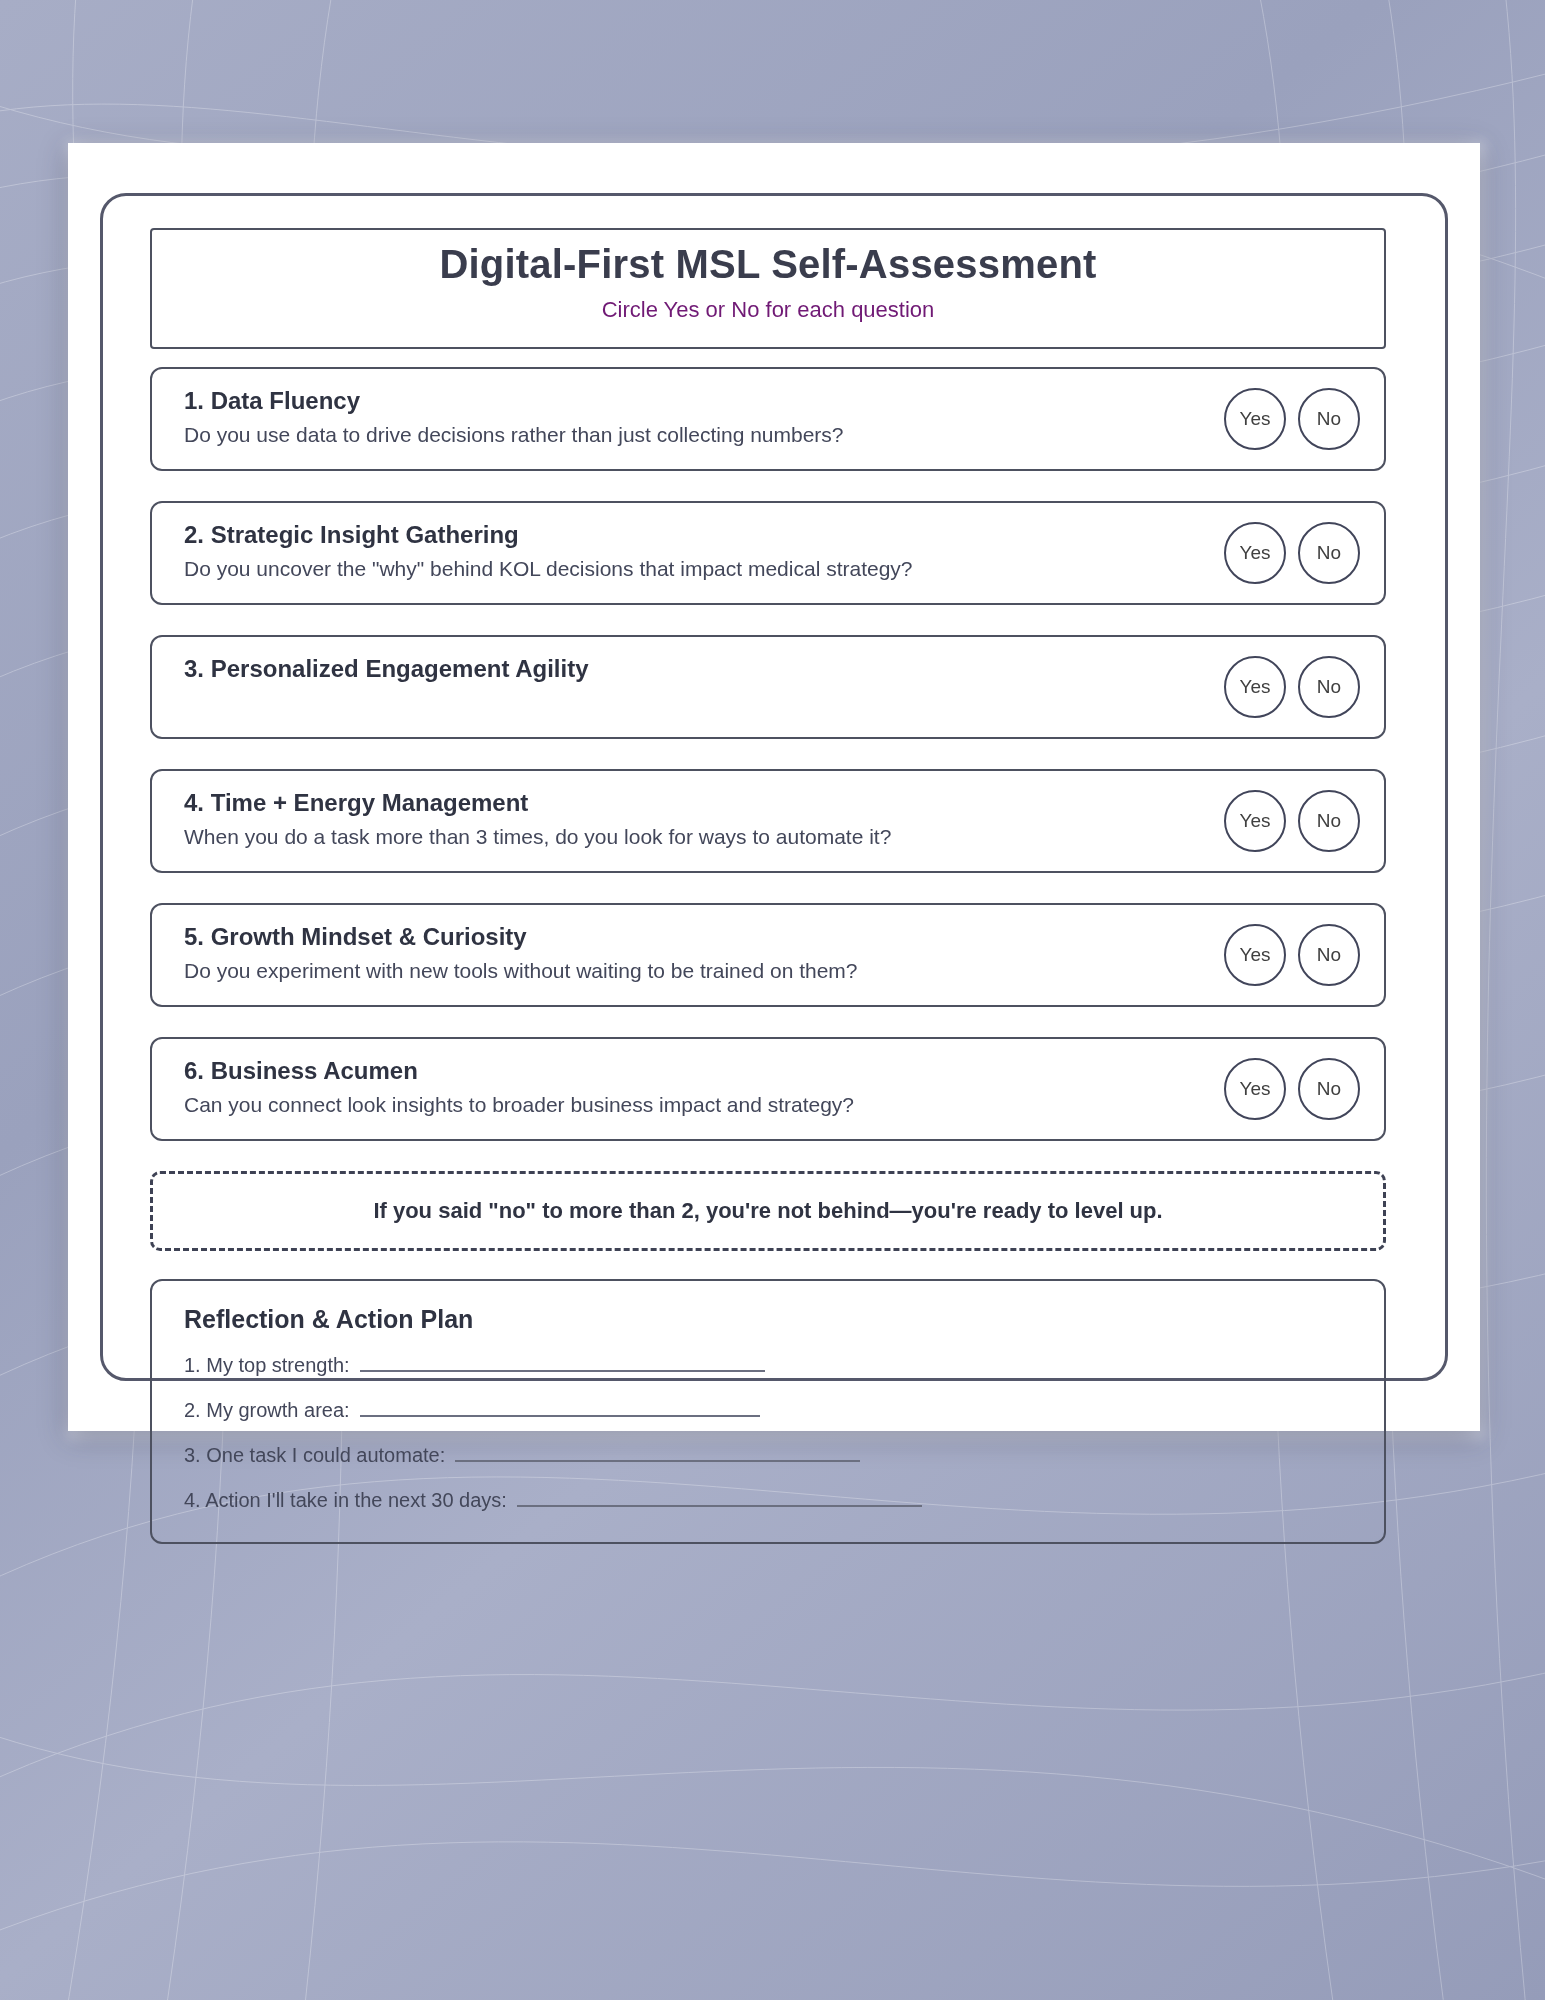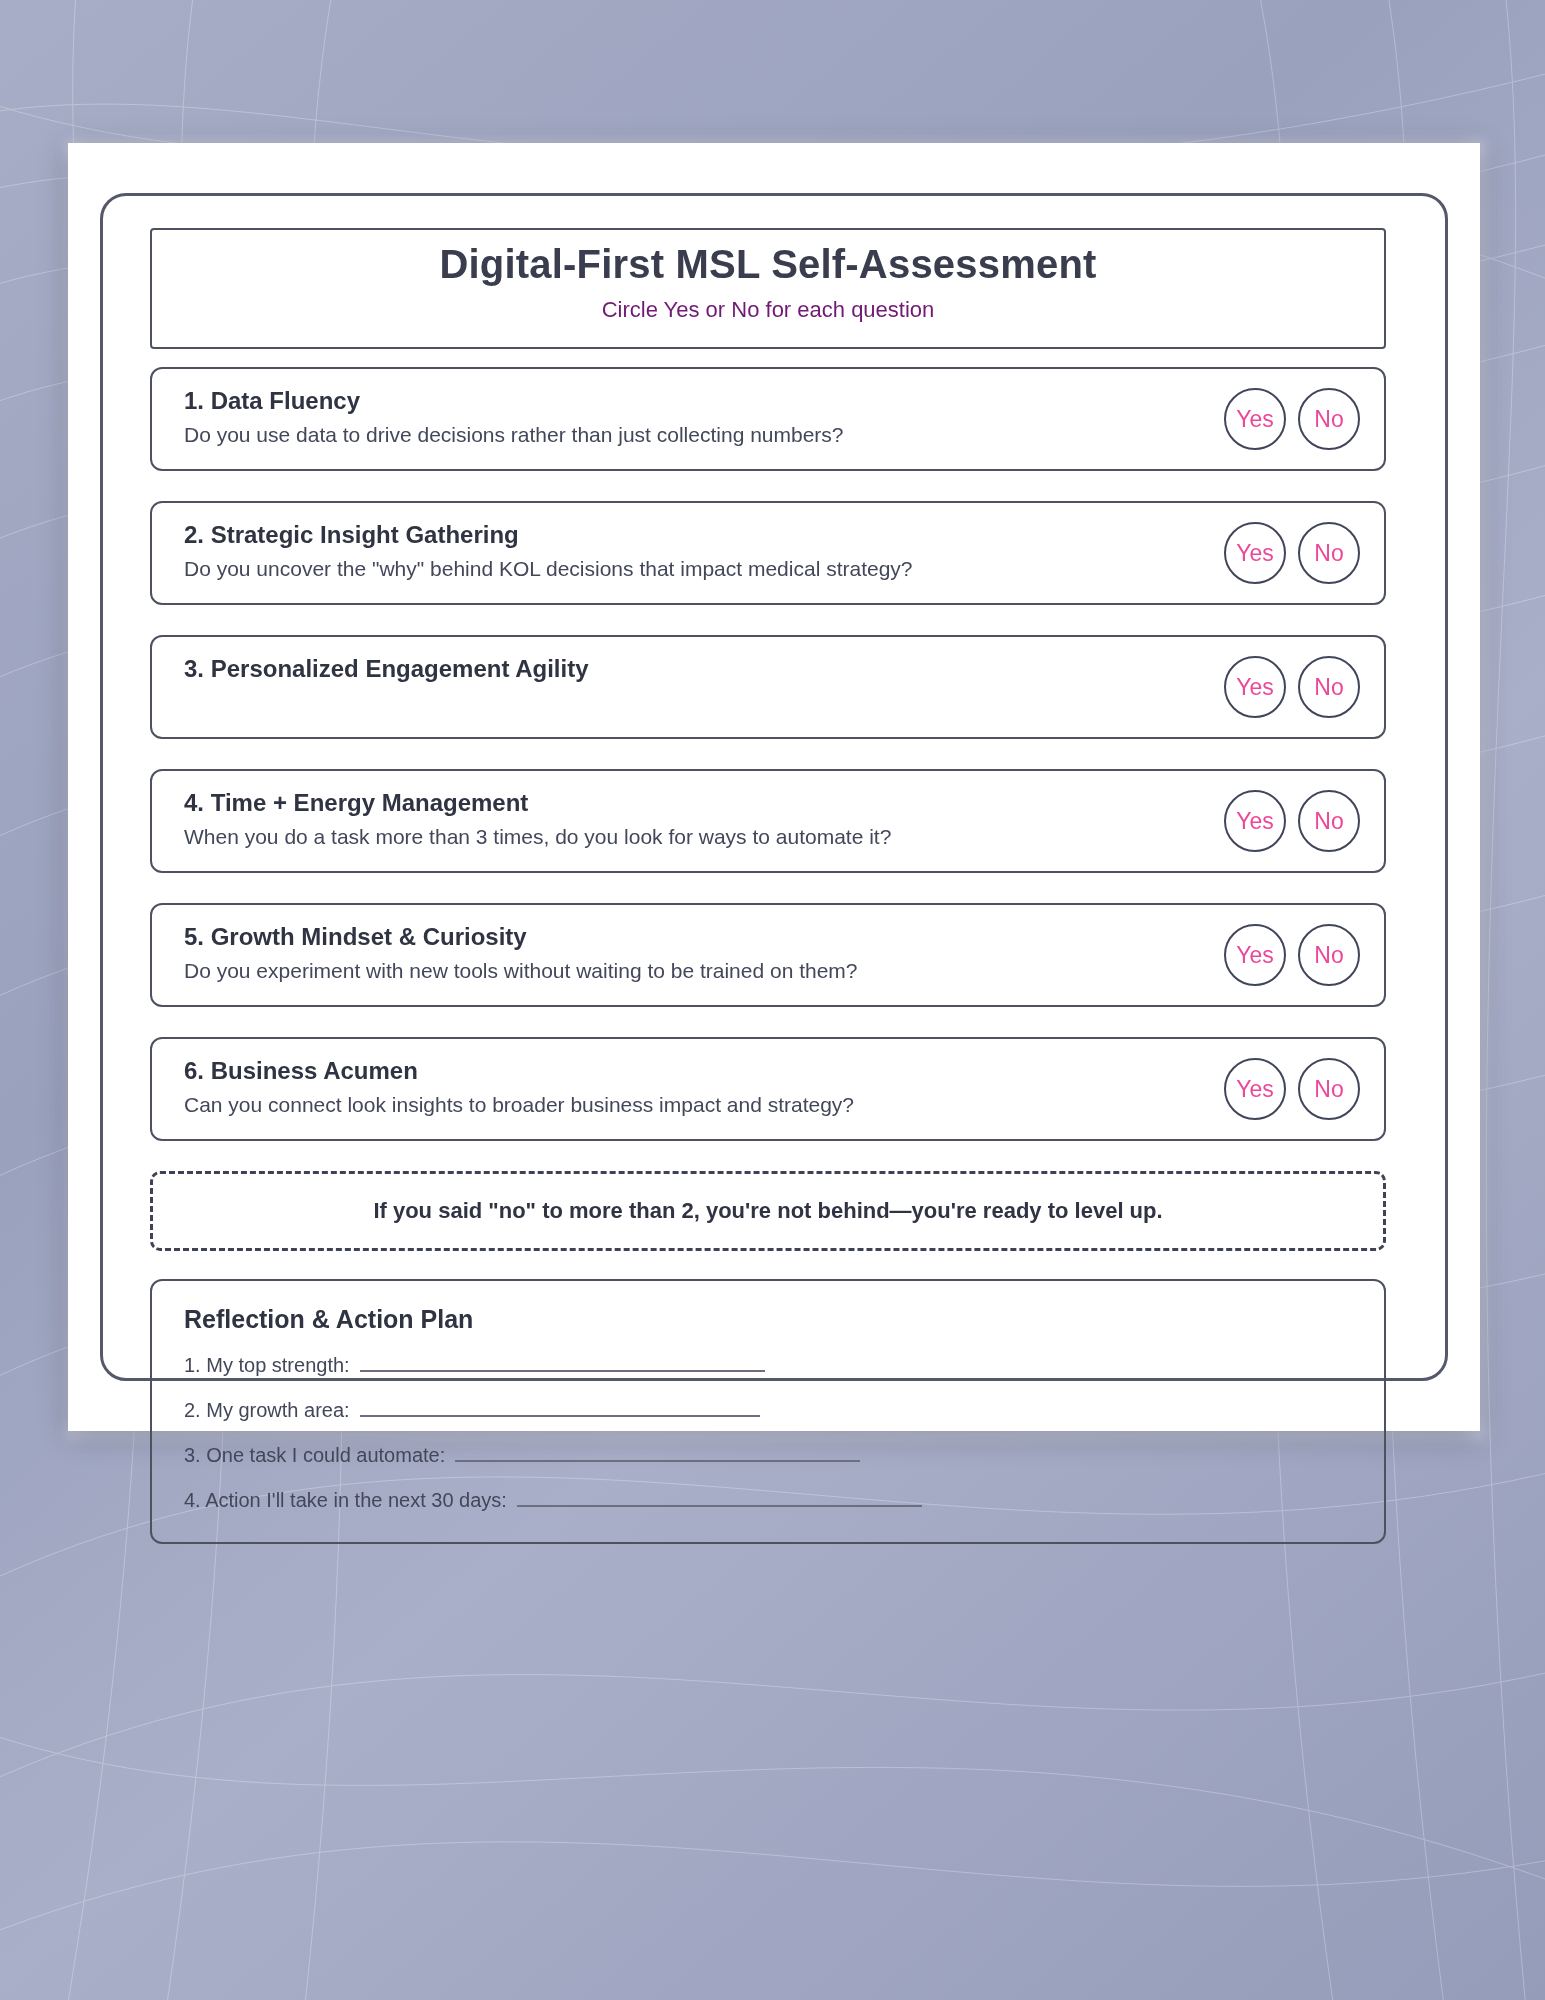--- a/index.html
+++ b/index.html
@@ -119,22 +119,22 @@
     gap: 12px;
   }
   .opt {
     width: 62px;
     height: 62px;
     border-radius: 50%;
     border: 2.5px solid #41455a;
     display: flex;
     align-items: center;
     justify-content: center;
-    font-size: 23px;
-    color: #ec4899;
+    font-size: 19px;
+    color: #404040;
     background: #fff;
     box-sizing: border-box;
   }
 
   
   .callout {
     border: 3px dashed #3e4254;
     border-radius: 10px;
     padding: 24px 20px;
     text-align: center;

